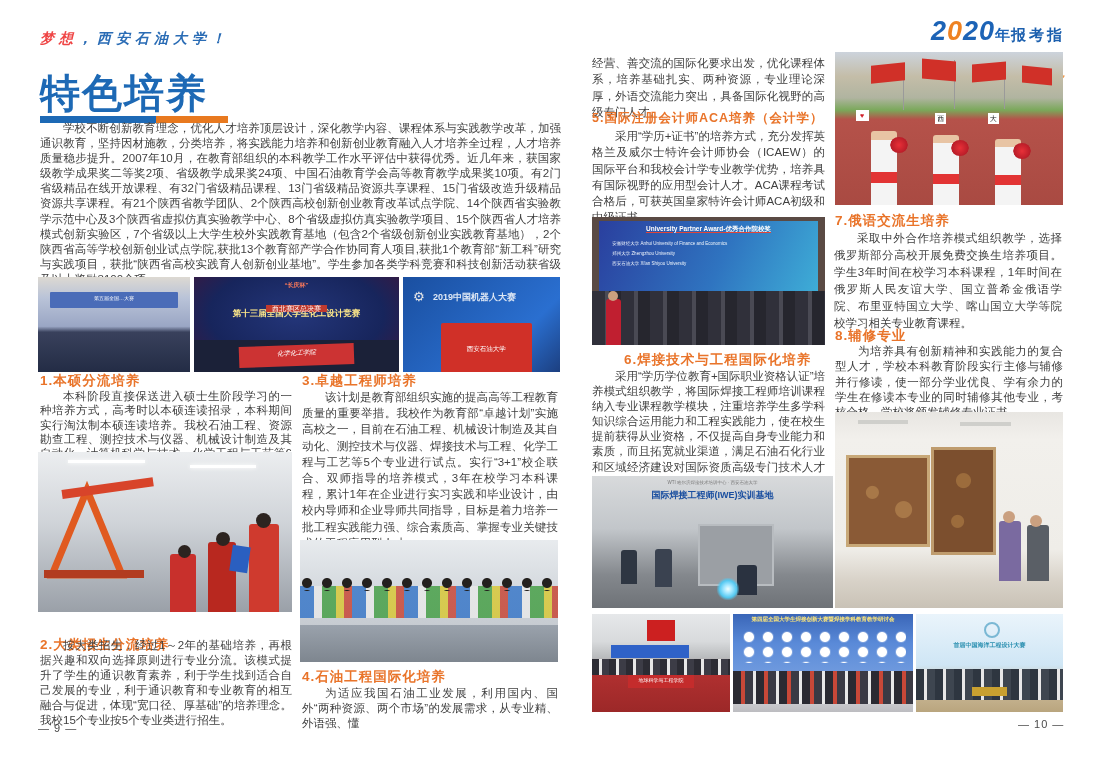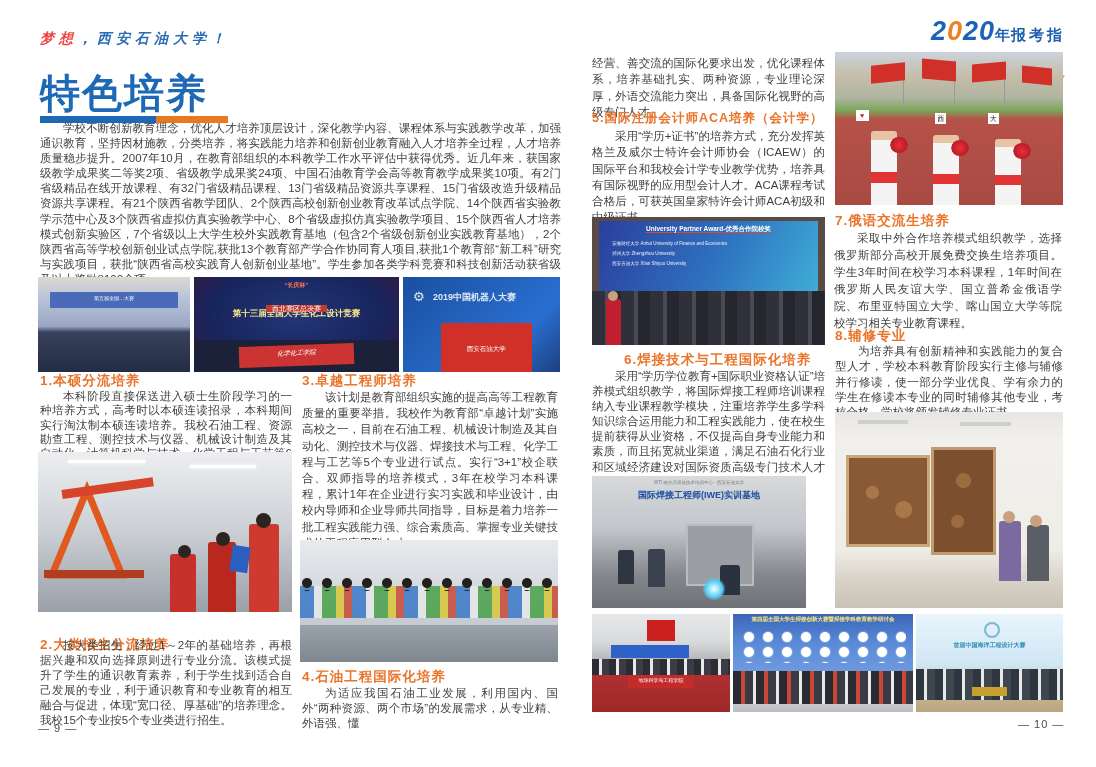--- a/index.html
+++ b/index.html
@@ -136,21 +136,21 @@
       <div class="ph" style="left:6%;top:40px;font-size:4.5px;color:#eef4fb;">西安石油大学 Xi'an Shiyou University</div>
     </div>
     <div class="ph" style="left:0;bottom:0;width:100%;height:42%;background:repeating-linear-gradient(90deg,#30303a 0 13px,#4a4a54 13px 17px,#26262e 17px 29px);"></div>
     <div class="figure" style="left:6%;bottom:0;width:15px;height:46px;background:#c01f30;"></div>
     <div class="head" style="left:7%;bottom:44px;width:10px;height:10px;background:#caa080;"></div>
   </div>
 
   <div class="abs sec-h" style="left:592px;top:351px;margin-left:32px;">6.焊接技术与工程国际化培养</div>
   <p class="abs body-txt jt ind" style="left:592px;top:369px;width:233px;">采用“学历学位教育+国际职业资格认证”培养模式组织教学，将国际焊接工程师培训课程纳入专业课程教学模块，注重培养学生多学科知识综合运用能力和工程实践能力，使在校生提前获得从业资格，不仅提高自身专业能力和素质，而且拓宽就业渠道，满足石油石化行业和区域经济建设对国际资质高级专门技术人才的需求。</p>
 
-  <div class="photo" style="left:592px;top:476px;width:214px;height:132px;text-decoration:underline;">
+  <div class="photo" style="left:592px;top:476px;width:241px;height:132px;text-decoration:underline;">
     <div class="ph" style="inset:0;background:linear-gradient(180deg,#d8dadc 0%,#c2c6ca 40%,#84888d 75%,#6e7277 100%);"></div>
     <div class="ph-txt" style="top:4px;font-size:4.5px;color:#777;">WTI 哈尔滨焊接技术培训中心 · 西安石油大学</div>
     <div class="ph-txt" style="top:13px;font-size:9px;color:#1b4fa0;font-weight:bold;">国际焊接工程师(IWE)实训基地</div>
     <div class="ph" style="left:44%;top:36%;width:30%;height:44%;background:#9b9fa4;border:2px solid #b8bcc0;"></div>
     <div class="figure" style="left:12%;bottom:18%;width:16px;height:34px;background:#2e3642;"></div>
     <div class="figure" style="left:26%;bottom:16%;width:17px;height:38px;background:#3a4250;"></div>
     <div class="figure" style="left:60%;bottom:10%;width:20px;height:30px;background:#2a3240;"></div>
     <div class="ph" style="left:52%;bottom:6%;width:22px;height:22px;background:radial-gradient(circle,#f0ffff 0%,#9ae4ff 30%,#54c8f0 55%,transparent 75%);"></div>
   </div>
 

